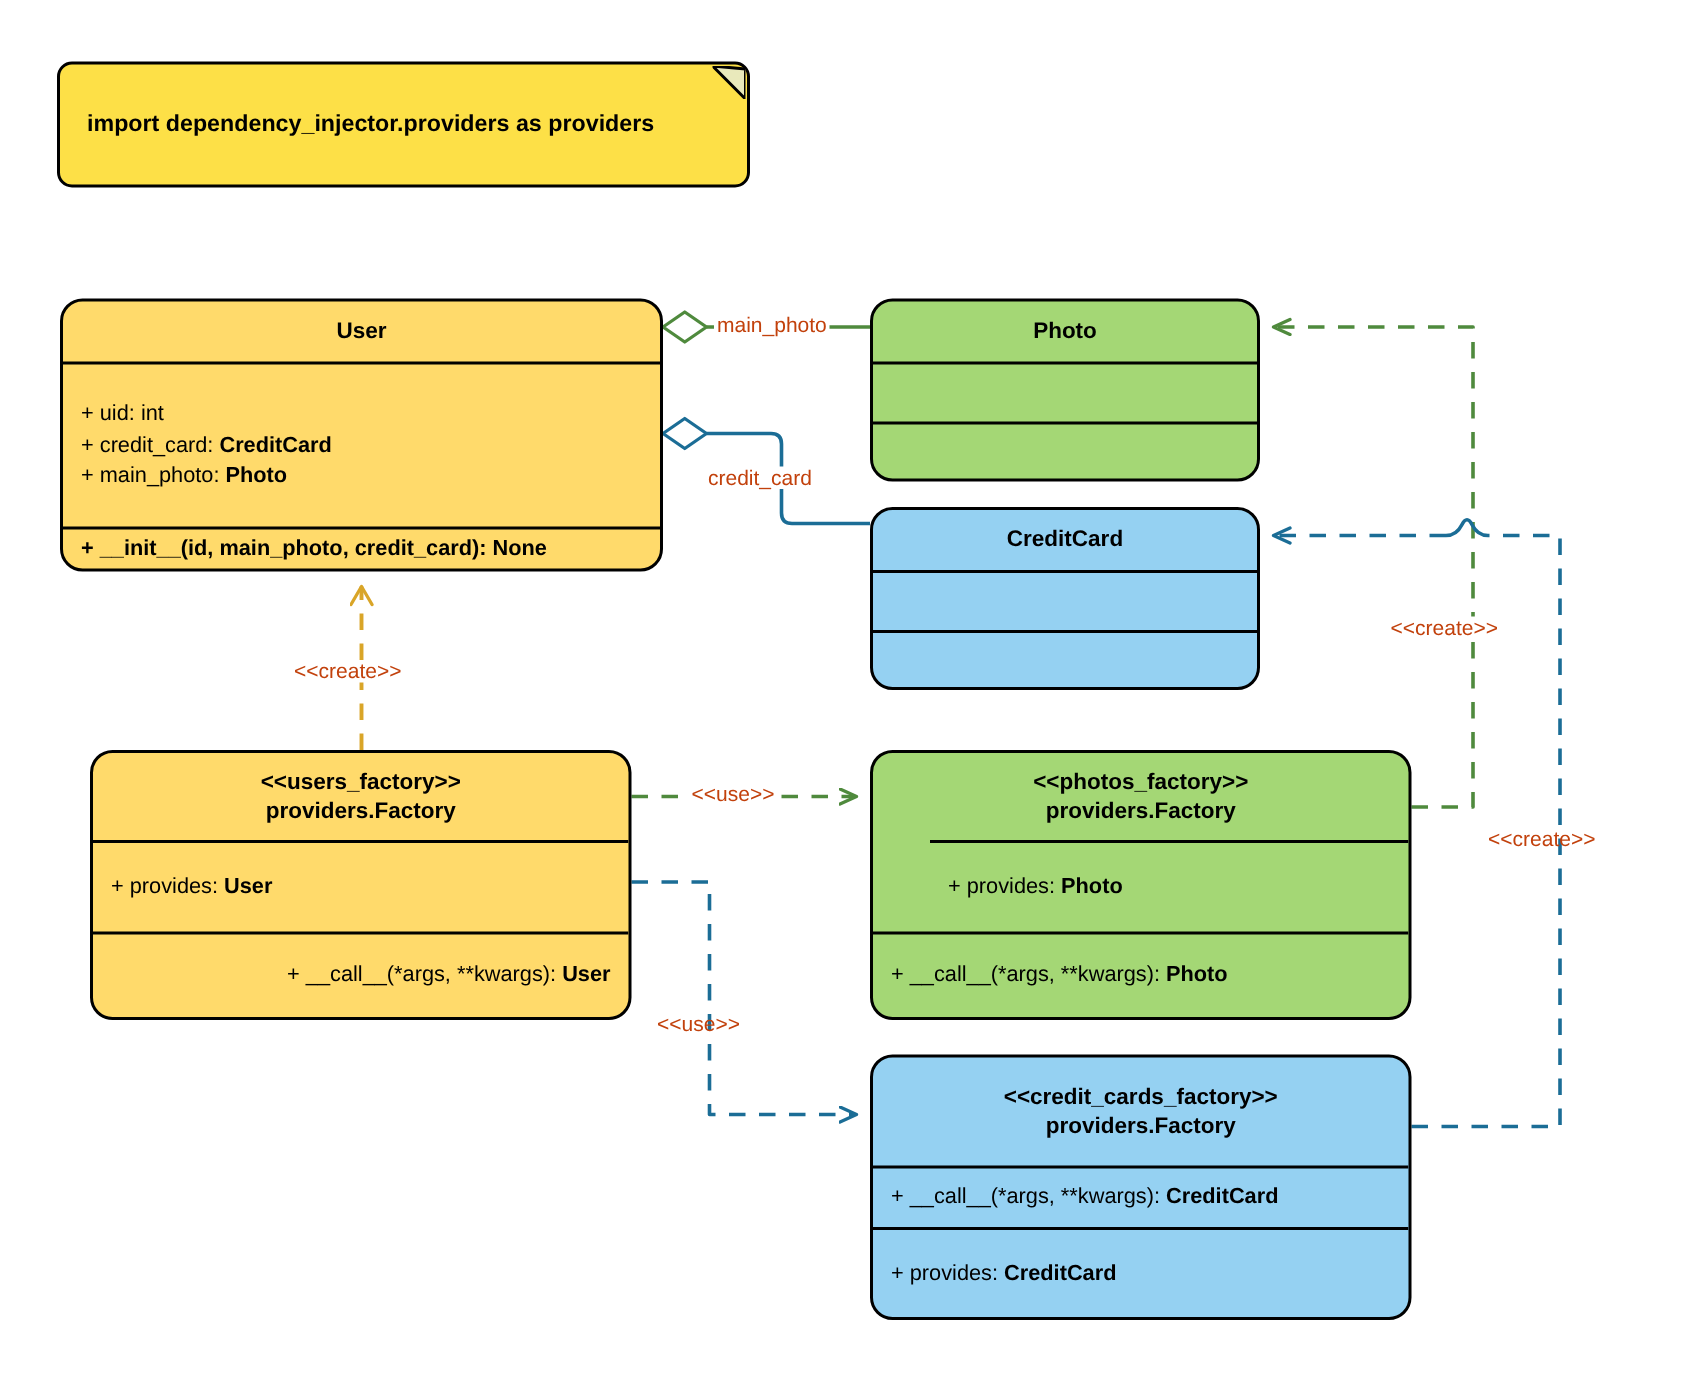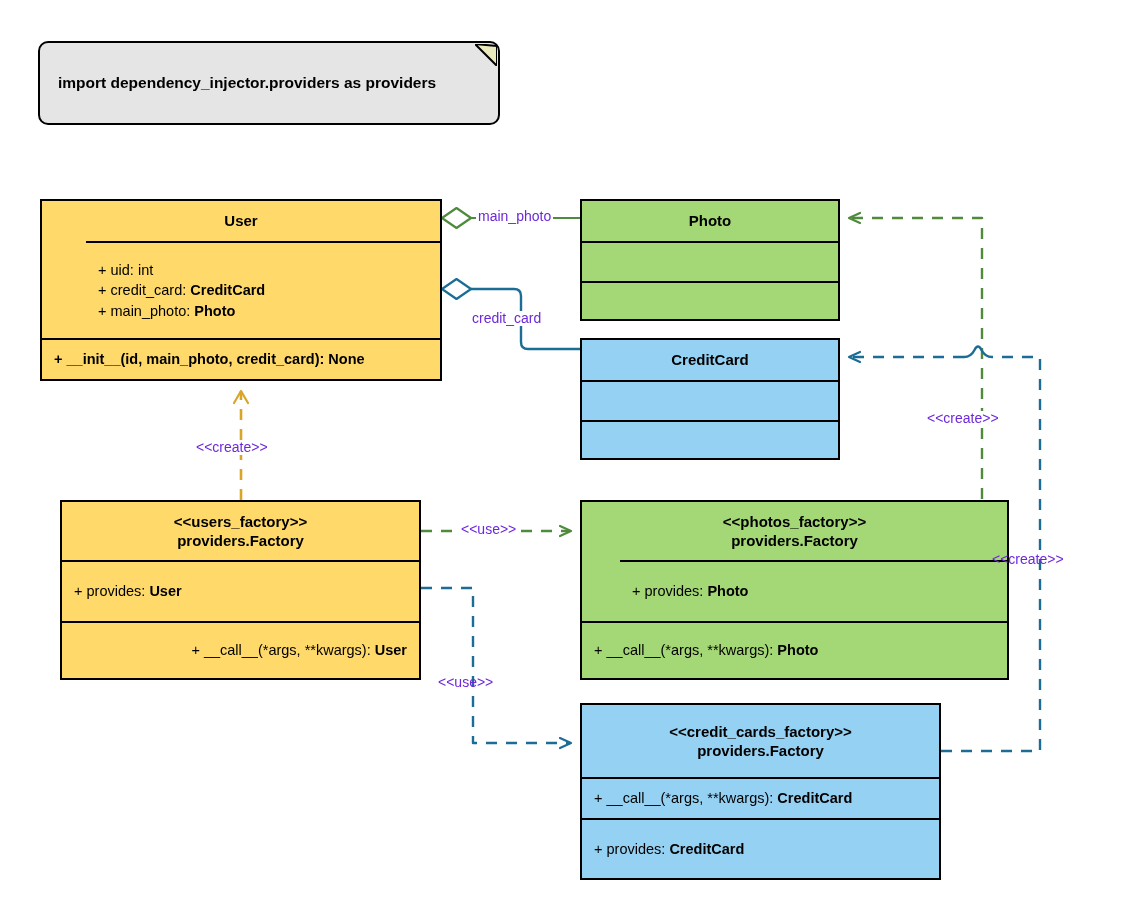--- a/index.html
+++ b/index.html
@@ -21,21 +21,21 @@
     top: 0;
     width: 1126px;
     height: 920px;
     pointer-events: none;
   }
 
   
   .note {
     position: absolute;
     box-sizing: border-box;
-    background: #e5e5e5;
+    background: #fde047;
     border: 2px solid #000000;
     border-radius: 10px;
   }
   .note-fold {
     position: absolute;
     right: 1px;
     top: 1px;
     width: 22px;
     height: 22px;
   }
@@ -49,21 +49,21 @@
     font-weight: bold;
     color: #000000;
     white-space: nowrap;
   }
 
   
   .cls {
     position: absolute;
     box-sizing: border-box;
     border: 2.5px solid #000000;
-    border-radius: 0;
+    border-radius: 15px;
     overflow: hidden;
     display: flex;
     flex-direction: column;
   }
   .cls.yellow { background: #ffda6b; }
   .cls.green  { background: #a4d775; }
   .cls.blue   { background: #95d1f2; }
 
   .cmp {
     box-sizing: border-box;
@@ -88,21 +88,21 @@
     color: #000000;
     line-height: 1.42;
   }
   .cmp.body .row { white-space: nowrap; }
   .cmp.body b { font-weight: bold; }
 
   
   .elabel {
     position: absolute;
     font-size: 14px;
-    color: #6d28d9;
+    color: #c2410c;
     background: #ffffff;
     white-space: nowrap;
     padding: 0 2px;
     line-height: 1.1;
   }
   .elabel.nobg { background: transparent; }
 </style>
 </head>
 <body>
 
@@ -158,21 +158,21 @@
     <svg class="note-fold" viewBox="0 0 22 22">
       <path d="M0,0 L22,22 L22,2 Z" fill="#e9e9bb" stroke="#000000" stroke-width="2" stroke-linejoin="round"></path>
     </svg>
     <div class="note-text">import dependency_injector.providers as providers</div>
   </div>
 
   <div class="cls yellow" style="left:40px; top:199px; width:402px; height:182px;">
     <div class="cmp head" style="height:40px;">
       <div>User</div>
     </div>
-    <div class="cmp body" style="height:97px;margin-left:44px;">
+    <div class="cmp body" style="height:110px;">
       <div class="row">
         <span>+ </span><span>uid: </span><span>int</span>
       </div>
       <div class="row">
         <span>+ </span><span>credit_card: </span><b>CreditCard</b>
       </div>
       <div class="row">
         <span>+ </span><span>main_photo: </span><b>Photo</b>
       </div>
     </div>
@@ -209,21 +209,21 @@
         <span>+ </span><span>provides: </span><b>User</b>
       </div>
     </div>
     <div class="cmp body" style="flex:1;text-align:right;">
       <div class="row">
         <span>+ </span><span>__call__(*args, **kwargs): </span><b>User</b>
       </div>
     </div>
   </div>
 
-  <div class="cls green" style="left:580px; top:500px; width:429px; height:180px;">
+  <div class="cls green" style="left:580px; top:500px; width:361px; height:180px;">
     <div class="cmp head" style="height:58px;">
       <div>&lt;&lt;photos_factory&gt;&gt;</div>
       <div>providers.Factory</div>
     </div>
     <div class="cmp body" style="height:61px;margin-left:38px;">
       <div class="row">
         <span>+ </span><span>provides: </span><b>Photo</b>
       </div>
     </div>
     <div class="cmp body" style="flex:1;">

